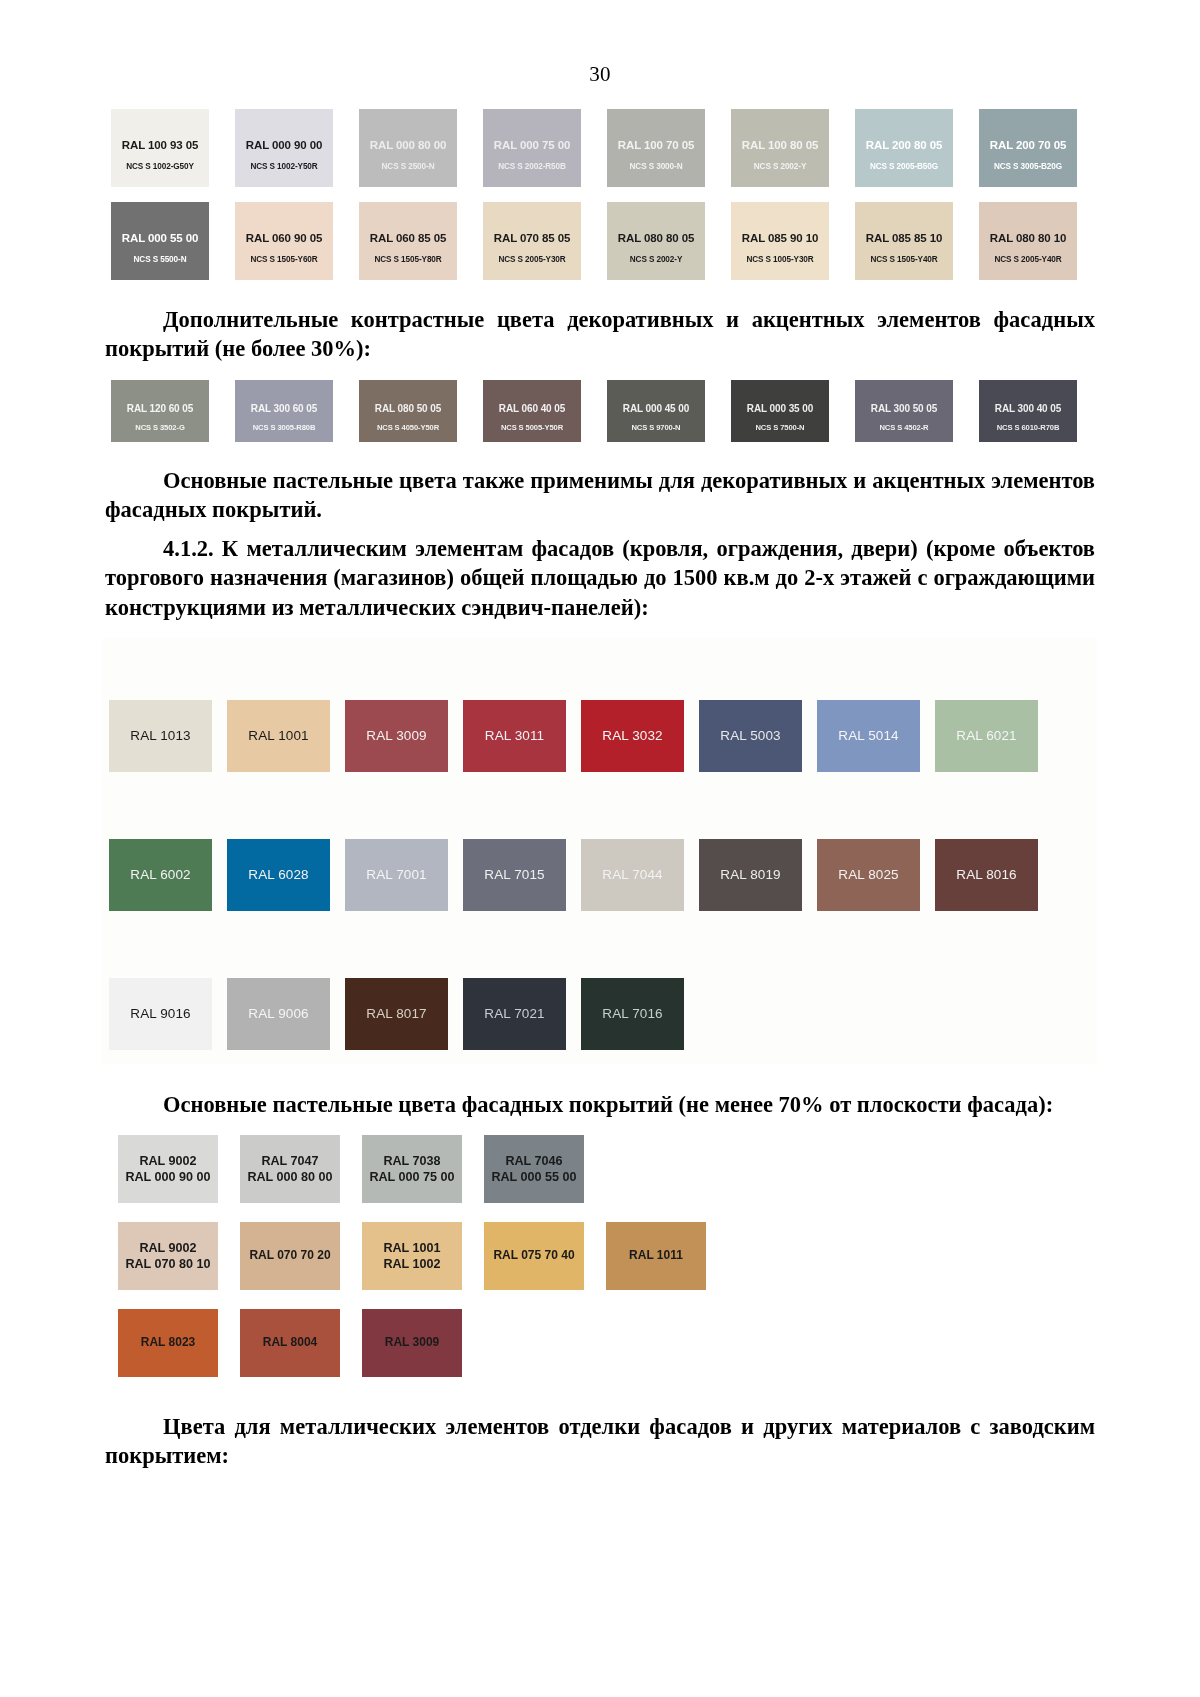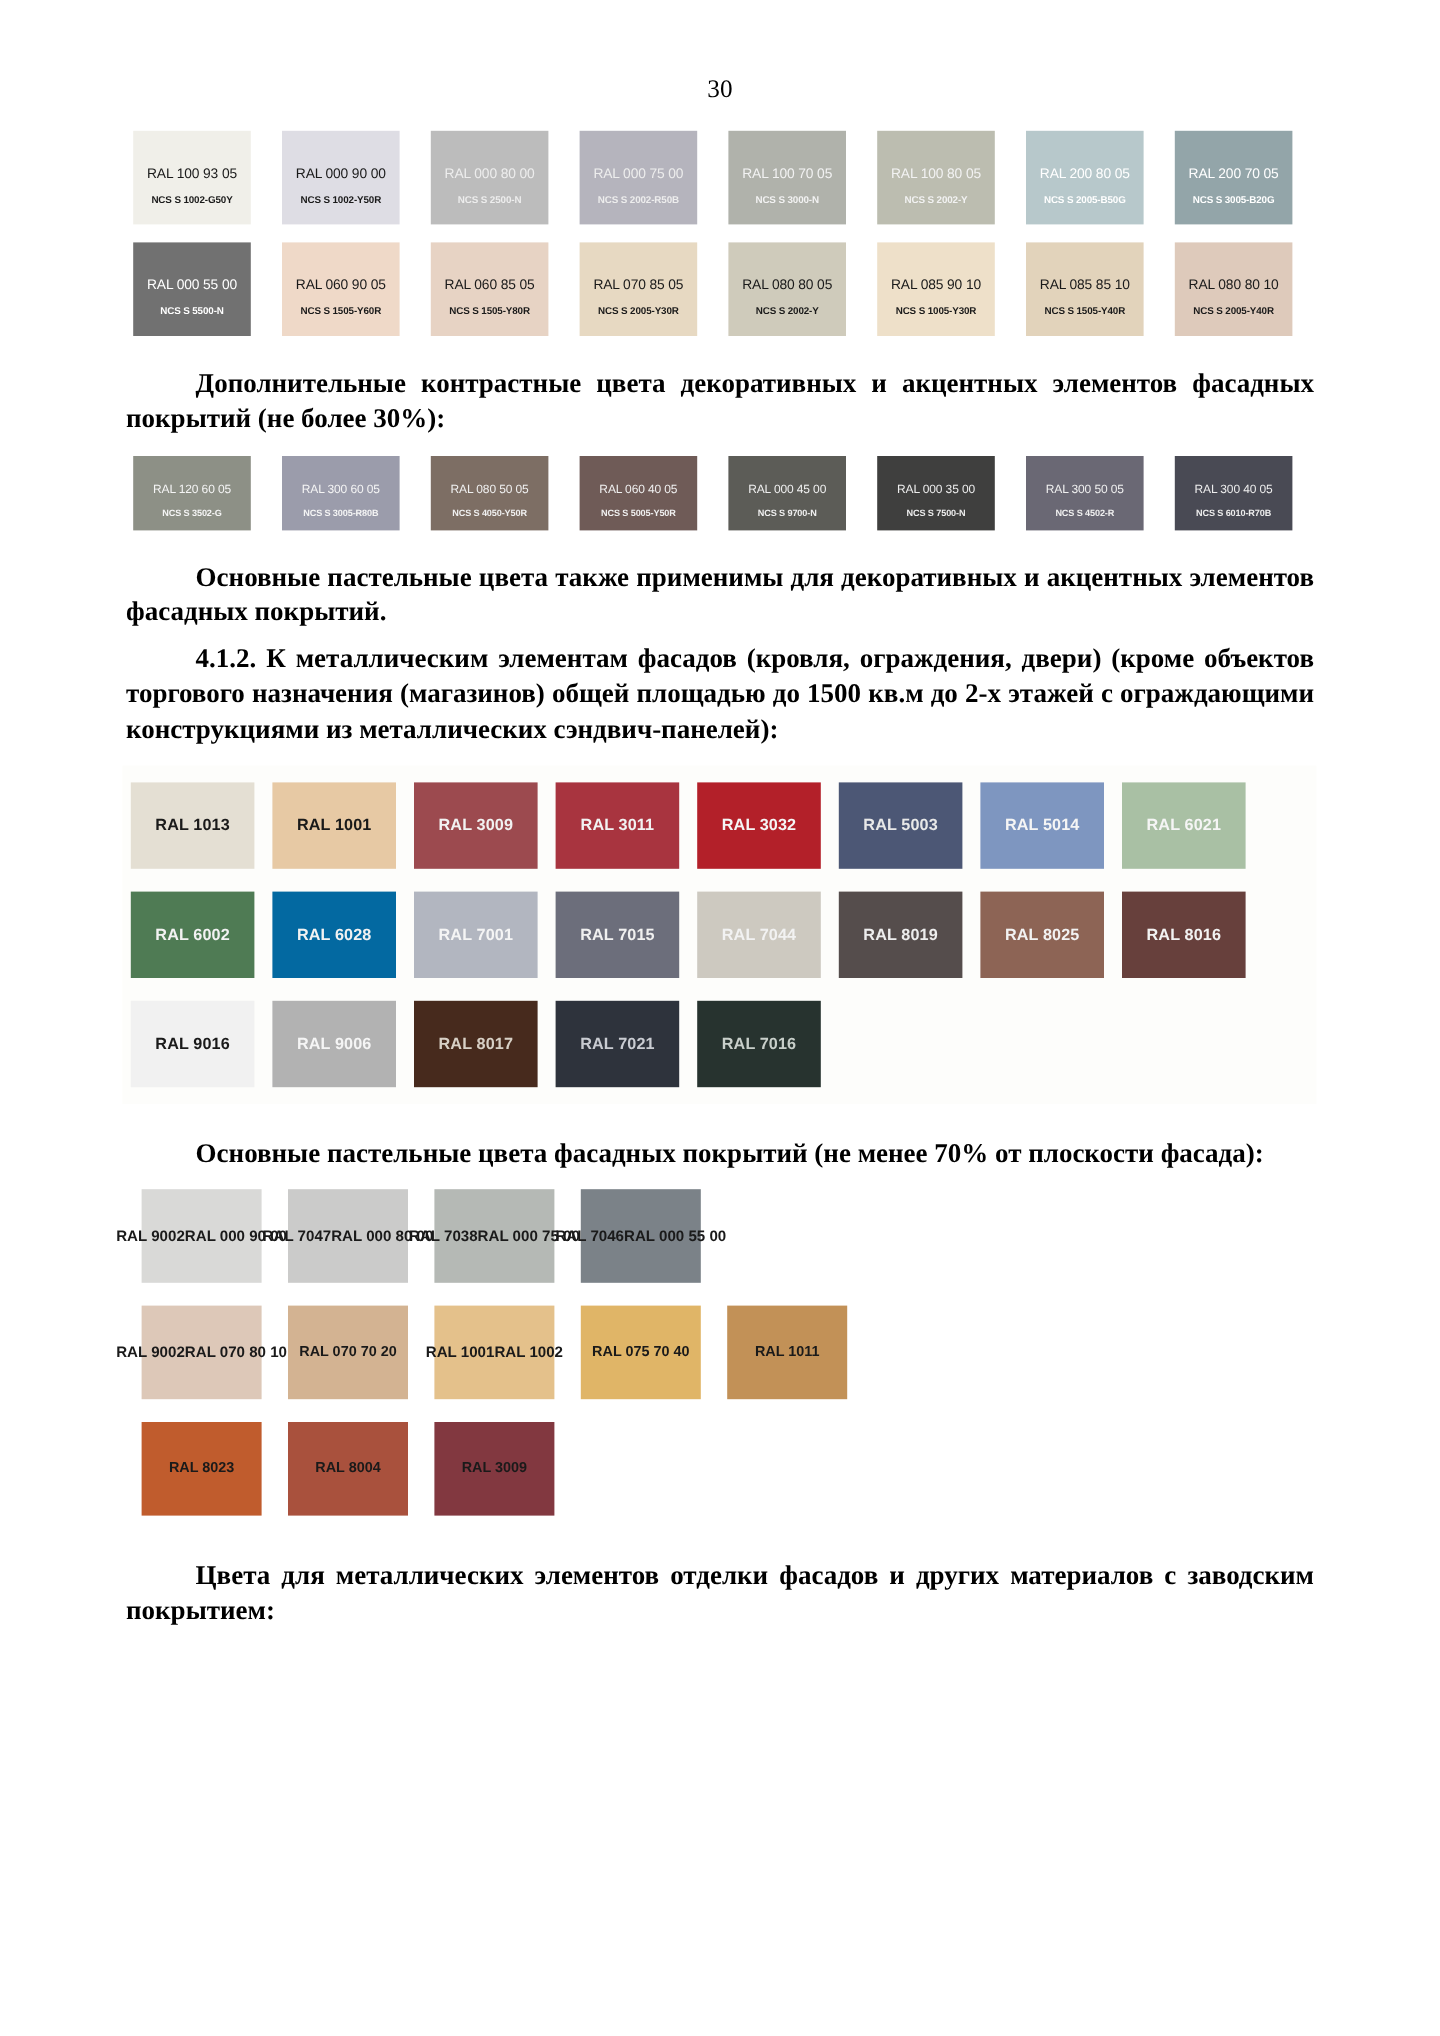--- a/index.html
+++ b/index.html
@@ -56,21 +56,21 @@
     display:flex;
     flex-direction:column;
     align-items:center;
     justify-content:center;
     font-family:"Liberation Sans", sans-serif;
     box-sizing:border-box;
     overflow:hidden;
   }
   .ncs-cell .ral{
     font-size:11.5px;
-    font-weight:400;
+    font-weight:700;
     letter-spacing:-0.1px;
     white-space:nowrap;
     margin-top:13px;
   }
   .ncs-cell .ncs{
     font-size:8.2px;
     font-weight:700;
     margin-top:11px;
     white-space:nowrap;
     letter-spacing:-0.1px;
@@ -105,37 +105,38 @@
   }
   .metal-row:last-child{ margin-bottom:0; }
   .metal-cell{
     width:103px;
     height:72px;
     display:flex;
     align-items:center;
     justify-content:center;
     font-family:"Liberation Sans", sans-serif;
     font-size:13.5px;
-    font-weight:700;
+    font-weight:400;
     letter-spacing:0.1px;
     box-sizing:border-box;
+    margin-top:48px;
   }
 
   
   .pastel-block{ margin-left:13px; }
   .pastel-row{
     display:flex;
     gap:22px;
     margin-bottom:19px;
   }
   .pastel-cell{
     width:100px;
-    height:78px;
-    display:flex;
-    flex-direction:row;
+    height:68px;
+    display:flex;
+    flex-direction:column;
     align-items:center;
     justify-content:center;
     font-family:"Liberation Sans", sans-serif;
     font-size:12.6px;
     font-weight:700;
     line-height:1.30;
     box-sizing:border-box;
     white-space:nowrap;
   }
   .pastel-cell.single{ font-size:12px; }

